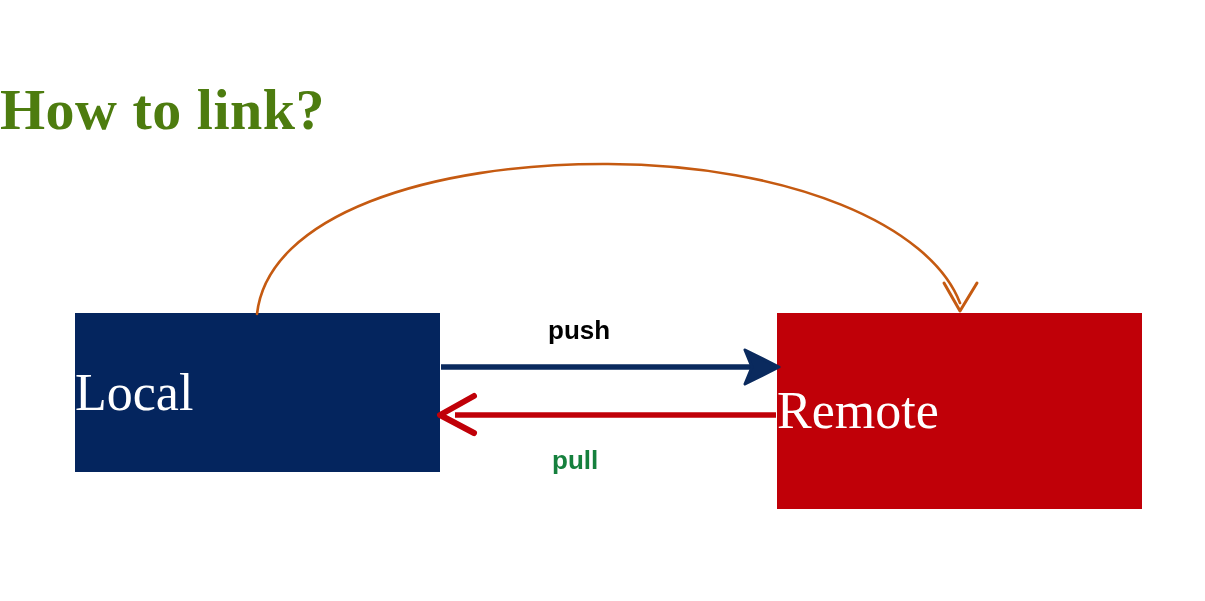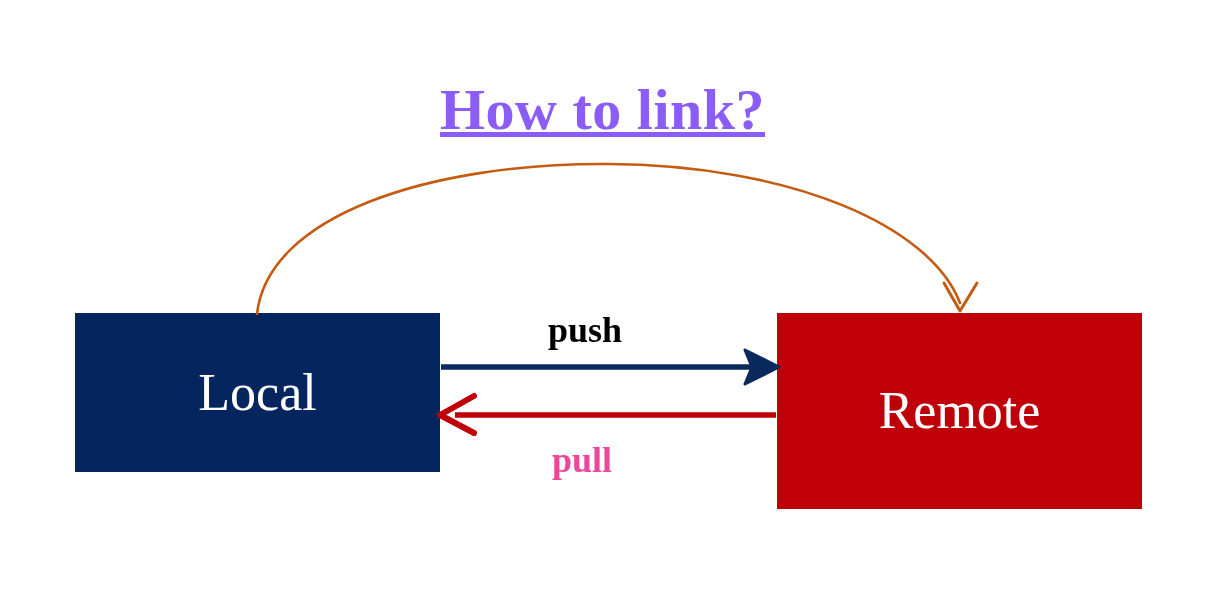--- a/index.html
+++ b/index.html
@@ -15,35 +15,34 @@
     width: 1205px;
     height: 601px;
     background: #ffffff;
     overflow: hidden;
   }
   #title {
     position: absolute;
     left: 0;
     top: 78px;
     width: 1205px;
-    text-align: center;
+    text-align: left;
     font-family: "Liberation Serif", serif;
     font-weight: bold;
     font-size: 58px;
     line-height: 64px;
     letter-spacing: 0.5px;
-    color: #8b5cf6;
+    color: #4d7c0f;
     white-space: nowrap;
-    text-decoration: underline;
   }
   .node-box {
     position: absolute;
     display: flex;
     align-items: center;
-    justify-content: center;
+    justify-content: flex-start;
     color: #ffffff;
     font-family: "Liberation Serif", serif;
     font-weight: normal;
     font-size: 52px;
     line-height: 52px;
   }
   #local-box {
     left: 75px;
     top: 313px;
     width: 365px;
@@ -60,35 +59,35 @@
   #arrow-layer {
     position: absolute;
     left: 0;
     top: 0;
     width: 1205px;
     height: 601px;
     pointer-events: none;
   }
   .edge-label {
     position: absolute;
-    font-family: Liberation Serif, serif;
+    font-family: Liberation Sans, sans-serif;
     font-weight: bold;
-    font-size: 36px;
+    font-size: 26px;
     line-height: 40px;
     white-space: nowrap;
   }
   #push-label {
     left: 548px;
     top: 310px;
     color: #000000;
   }
   #pull-label {
     left: 552px;
     top: 440px;
-    color: #ec4899;
+    color: #15803d;
   }
 </style>
 </head>
 <body>
 
 <div id="canvas">
 
   <div id="title">How to link?</div>
 
   <div id="local-box" class="node-box">

